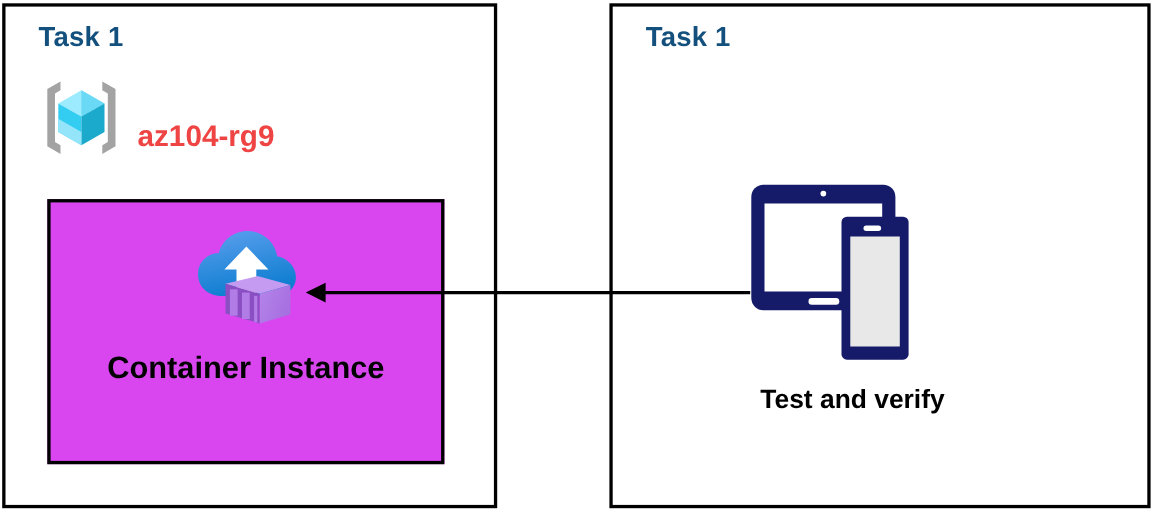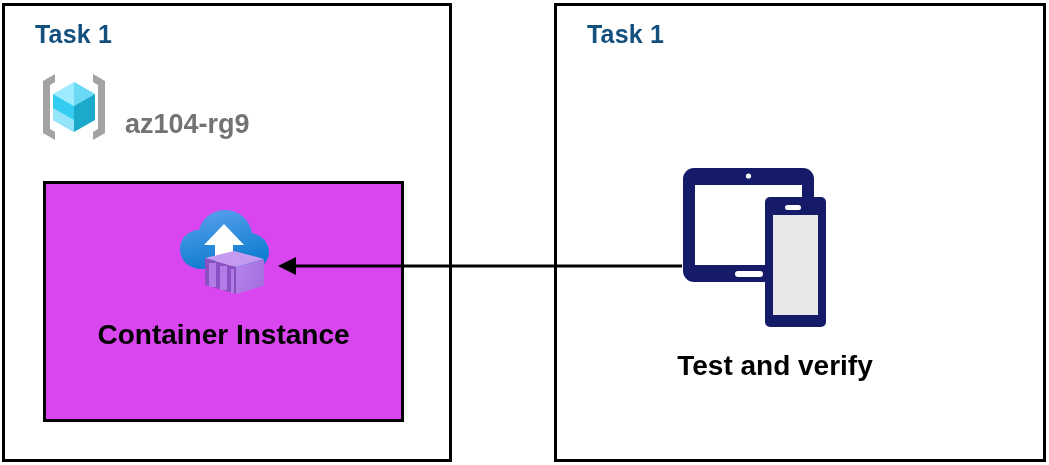--- a/index.html
+++ b/index.html
@@ -44,21 +44,21 @@
     position: absolute;
     left: 30px;
     top: 62px;
     display: flex;
     align-items: center;
   }
   #rg-icon { width: 78px; height: 78px; display: block; }
   #rg-label {
     font-size: 27px;
     font-weight: bold;
-    color: #737373;
+    color: #ef4444;
     margin-left: 12px;
     white-space: nowrap;
     margin-top: 35px;
   }
 
   
   #container-card {
     position: absolute;
     box-sizing: border-box;
     left: 38px;
@@ -97,21 +97,21 @@
     width: 190px;
     height: 170px;
     display: block;
   }
   #devices-label {
     position: absolute;
     left: 610px;
     top: 350px;
     width: 330px;
     text-align: center;
-    font-size: 28px;
+    font-size: 24px;
     font-weight: bold;
     color: #000000;
     white-space: nowrap;
   }
 
   
   #connector {
     position: absolute;
     left: 270px;
     top: 250px;

